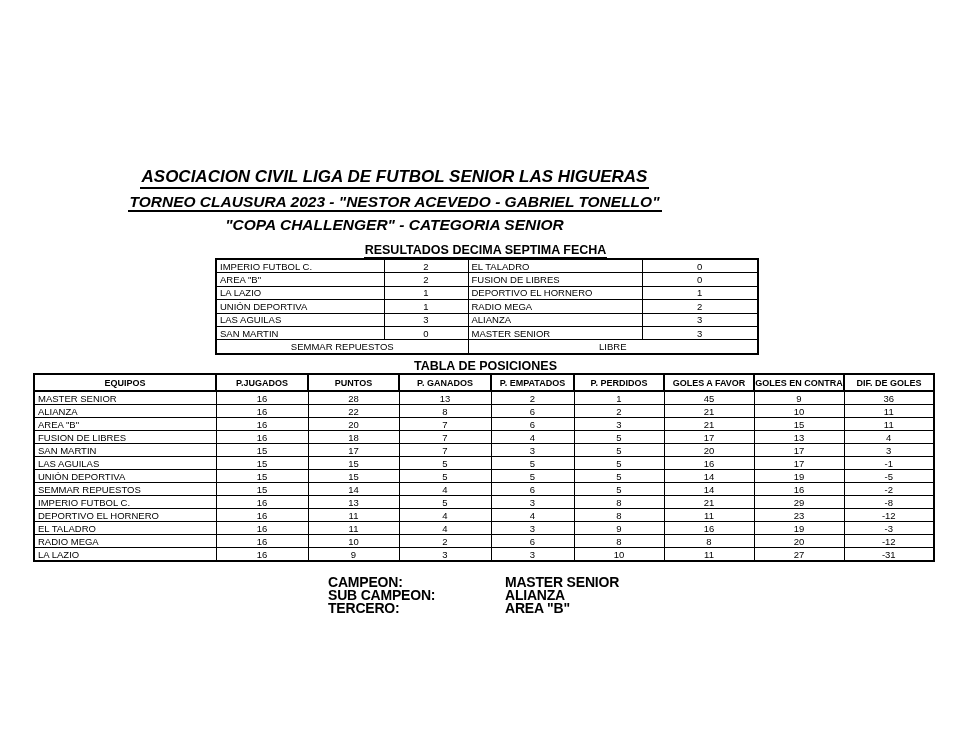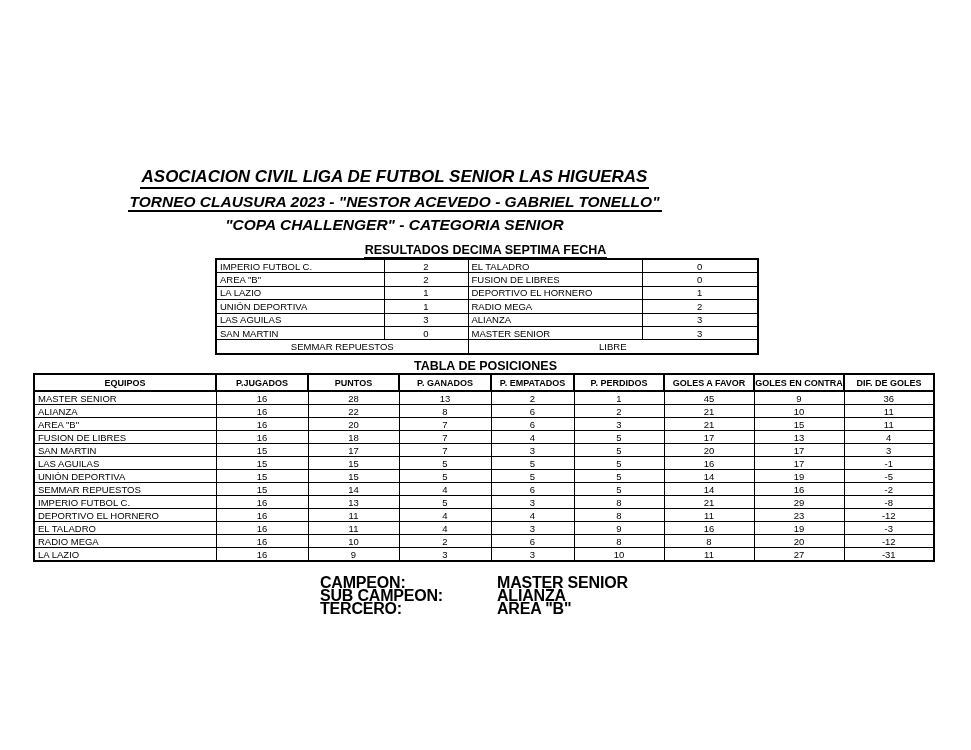--- a/index.html
+++ b/index.html
@@ -33,21 +33,21 @@
   .results-table td.score{text-align:center;}
   .results-table td.bye{text-align:center;}
   
   .standings-table{left:33px;top:373px;width:900px;border:2px solid #000;font-size:9.5px;}
   .standings-table th{border:2px solid #000;height:15px;padding:0;font-size:9px;font-weight:bold;
       text-align:center;overflow:hidden;white-space:nowrap;vertical-align:middle;}
   .standings-table td{border:1px solid #000;height:12px;padding:0;line-height:11px;
       text-align:center;overflow:hidden;white-space:nowrap;vertical-align:middle;}
   .standings-table td.team{text-align:left;padding-left:3px;}
   
-  .summary{left:320px;top:576px;font-size:16px;font-weight:bold;line-height:13px;
+  .summary{left:328px;top:576px;font-size:14px;font-weight:bold;line-height:13px;
       letter-spacing:-0.2px;white-space:nowrap;}
   .summary-label{display:inline-block;width:177px;}
 </style>
 </head>
 <body>
 
 <div class="abs doc-header">
   <div>
     <span class="t1">ASOCIACION CIVIL LIGA DE FUTBOL SENIOR LAS HIGUERAS</span>
   </div>

